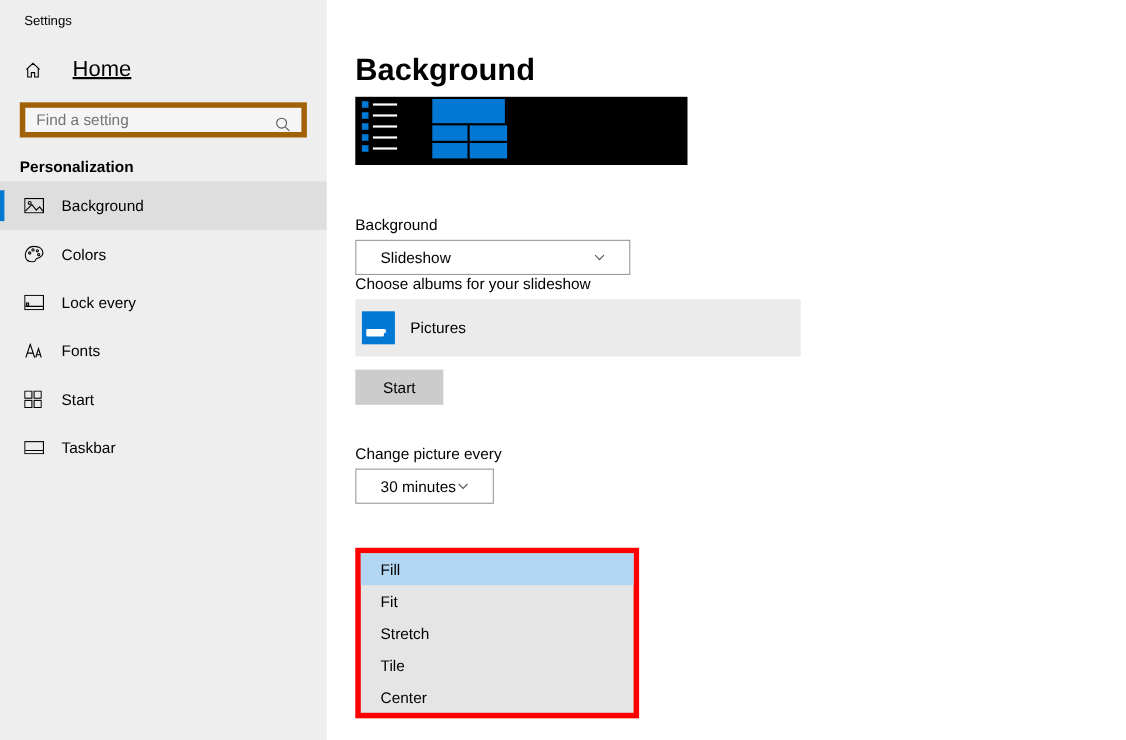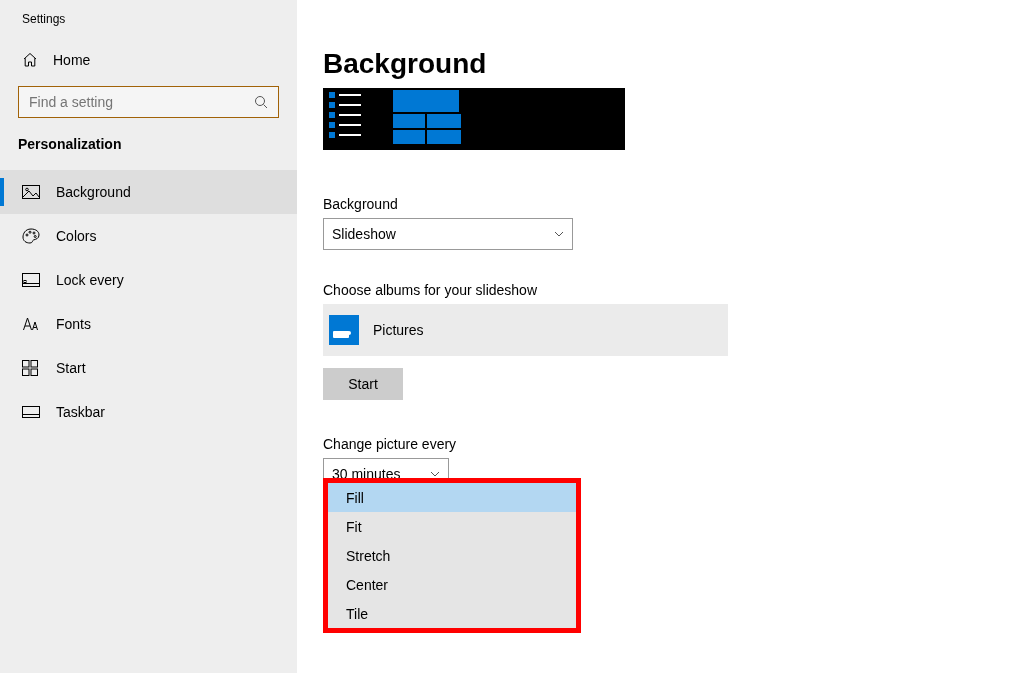--- a/index.html
+++ b/index.html
@@ -6,29 +6,29 @@
   html, body { width: 1024px; height: 673px; overflow: hidden; background: #fff; color: #000; }
 
   .app { display: flex; width: 887px; height: 673px; }
 
   
   .sidebar { width: 297px; height: 100%; background: #eeeeee; padding-top: 12px; position: relative; }
   .sidebar-title { font-size: 12px; padding: 0 0 0 22px; margin-bottom: 18px; color: #000; }
 
   .home-row { display: flex; align-items: center; padding: 8px 0 8px 22px; cursor: default; }
   .home-row .icon { width: 20px; display: flex; justify-content: flex-start; }
-  .home-row .label { font-size: 14px; margin-left: 11px; }
-
-  .search-box { margin: 10px 18px 18px 18px; height: 32px; border: 1px solid #a16207; background: #f5f5f5;
+  .home-row .label { font-size: 20px; margin-left: 24px; text-decoration: underline; }
+
+  .search-box { margin: 10px 18px 18px 18px; height: 32px; border: 5px solid #a16207; background: #f5f5f5;
     display: flex; align-items: center; padding: 0 8px 0 10px; position: relative; }
   .search-box input { border: none; outline: none; background: transparent; font-size: 14px; flex: 1;
     color: #666; }
   .search-box .sicon { width: 14px; height: 14px; position: absolute; right: 10px; top: 8px; }
 
-  .section-header { font-size: 14px; font-weight: 600; padding: 0 0 0 18px; margin-bottom: 18px; }
+  .section-header { font-size: 14px; font-weight: 600; padding: 0 0 0 18px; margin-bottom: 6px; }
 
   .nav { list-style: none; }
   .nav-item { display: flex; align-items: center; padding: 0 0 0 22px; height: 44px; position: relative; }
   .nav-item .icon { width: 20px; display: flex; justify-content: flex-start; }
   .nav-item .label { font-size: 14px; margin-left: 14px; }
   .nav-item.selected { background: #dedede; }
   .nav-item.selected::before { content: ""; position: absolute; left: 0; top: 8px; width: 4px; height: 28px;
     background: #0078d4; }
 
   
@@ -47,38 +47,38 @@
   .preview .tiles .row2 { display: flex; gap: 2px; }
   .preview .tiles .t1 { width: 32px; height: 14px; background: #0078d4; }
   .preview .tiles .t2 { width: 34px; height: 14px; background: #0078d4; }
   .preview .tiles .row3 { display: flex; gap: 2px; }
   .preview .tiles .s1 { width: 32px; height: 14px; background: #0078d4; }
   .preview .tiles .s2 { width: 34px; height: 14px; background: #0078d4; }
 
   .form-label { font-size: 14px; margin-bottom: 6px; }
 
   .select { width: 250px; height: 32px; border: 1px solid #999; display: flex; align-items: center;
-    justify-content: space-between; padding: 0 8px; font-size: 14px; margin-bottom: 32px; background: #fff; }
+    justify-content: space-between; padding: 0 22px; font-size: 14px; background: #fff; }
   .select.small { width: 126px; }
   .select .chev { width: 10px; height: 10px; }
 
   .album-box { width: 405px; height: 52px; background: #ebebeb; display: flex; align-items: center;
     padding-left: 6px; margin-top: 6px; margin-bottom: 12px; }
   .album-box .folder-icon { width: 30px; height: 30px; background: #0078d4; position: relative; }
   .album-box .folder-icon::after { content: ""; position: absolute; left: 4px; bottom: 7px;
     width: 16px; height: 7px; background: #fff; border-radius: 1px;}
   .album-box .folder-icon::before { content: ""; position: absolute; left: 18px; bottom: 10px;
     width: 4px; height: 4px; background: #fff; border-radius: 50%; }
   .album-box .alabel { font-size: 14px; margin-left: 14px; }
 
   .browse-btn { width: 80px; height: 32px; background: #ccc; border: none; font-size: 14px;
     margin-bottom: 36px; }
 
   
-  .dropdown-open { position: absolute; left: 323px; top: 478px; width: 258px;
+  .dropdown-open { position: absolute; left: 323px; top: 498px; width: 258px;
     border: 5px solid #ff0000; background: #e5e5e5; }
   .dropdown-open .opt { height: 29px; display: flex; align-items: center; padding-left: 18px;
     font-size: 14px; border: none; }
   .dropdown-open .opt.selected { background: #b3d7f2; }
 
   svg { display: block; }
 </style>
 </head>
 <body>
 
@@ -238,17 +238,17 @@
           <path d="M1 3 L5 7 L9 3"></path>
         </svg>
       </span>
     </div>
   </main>
 
   <div class="dropdown-open">
     <div class="opt selected">Fill</div>
     <div class="opt">Fit</div>
     <div class="opt">Stretch</div>
+    <div class="opt">Tile</div>
     <div class="opt">Center</div>
-    <div class="opt">Tile</div>
   </div>
 
 </div>
 
 </body></html>

